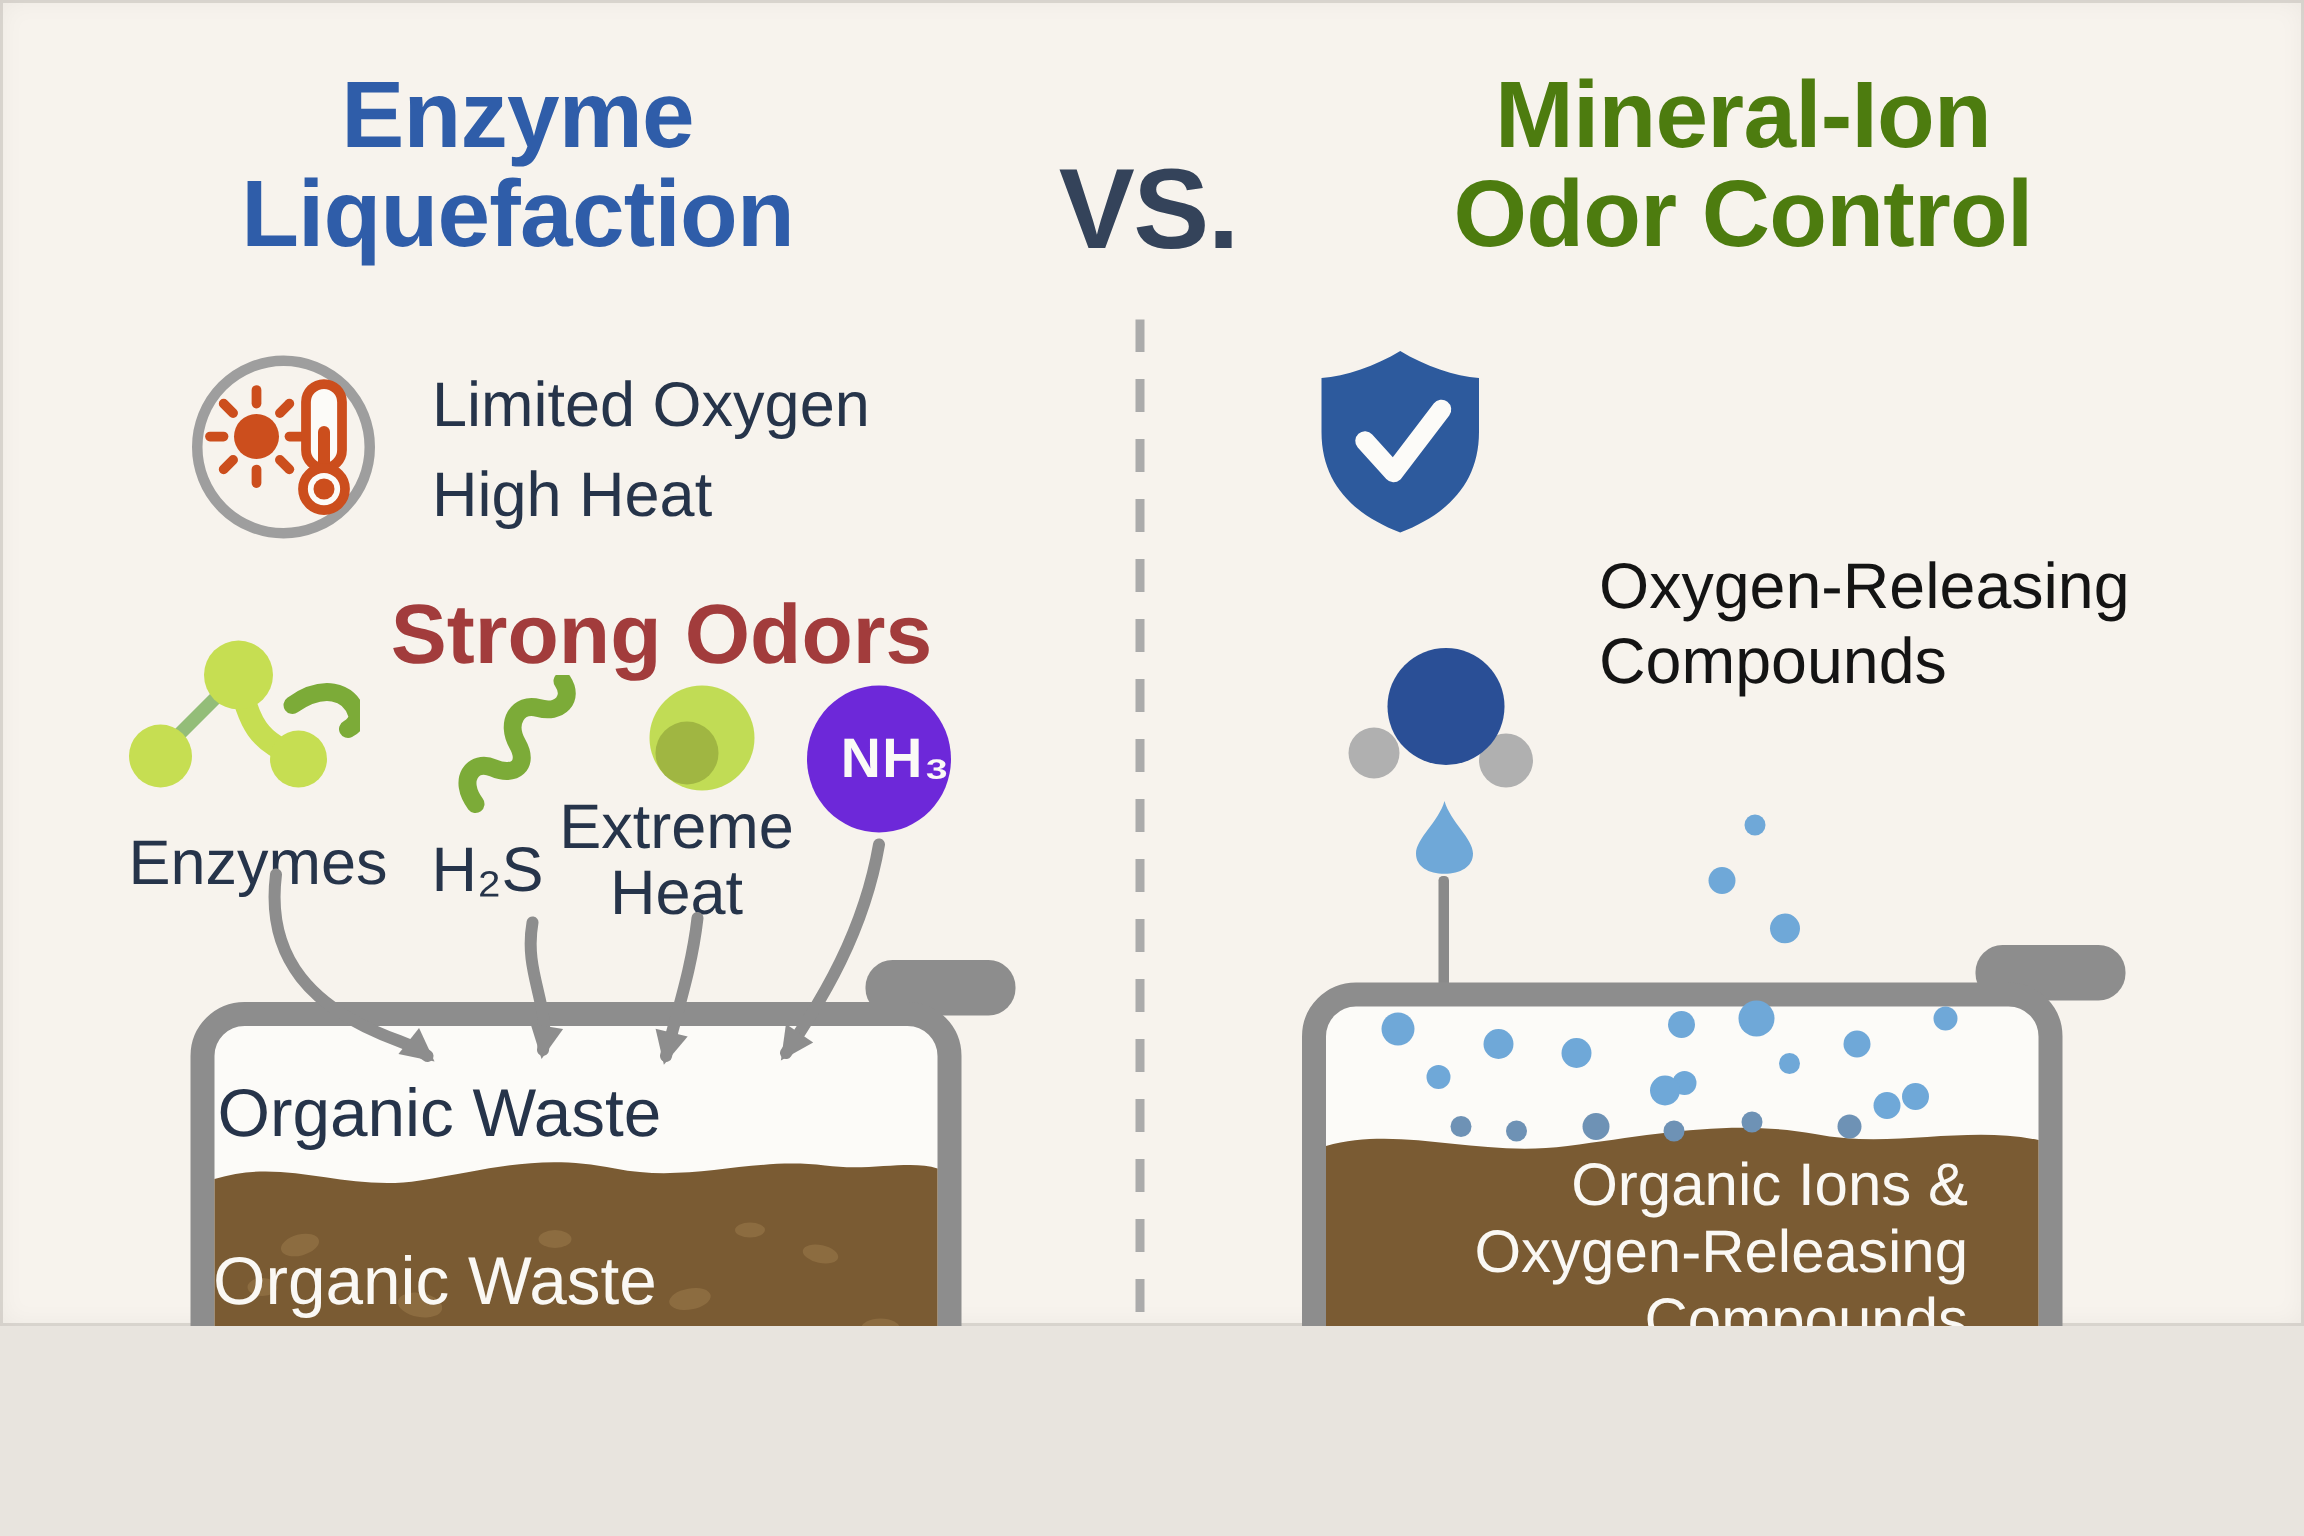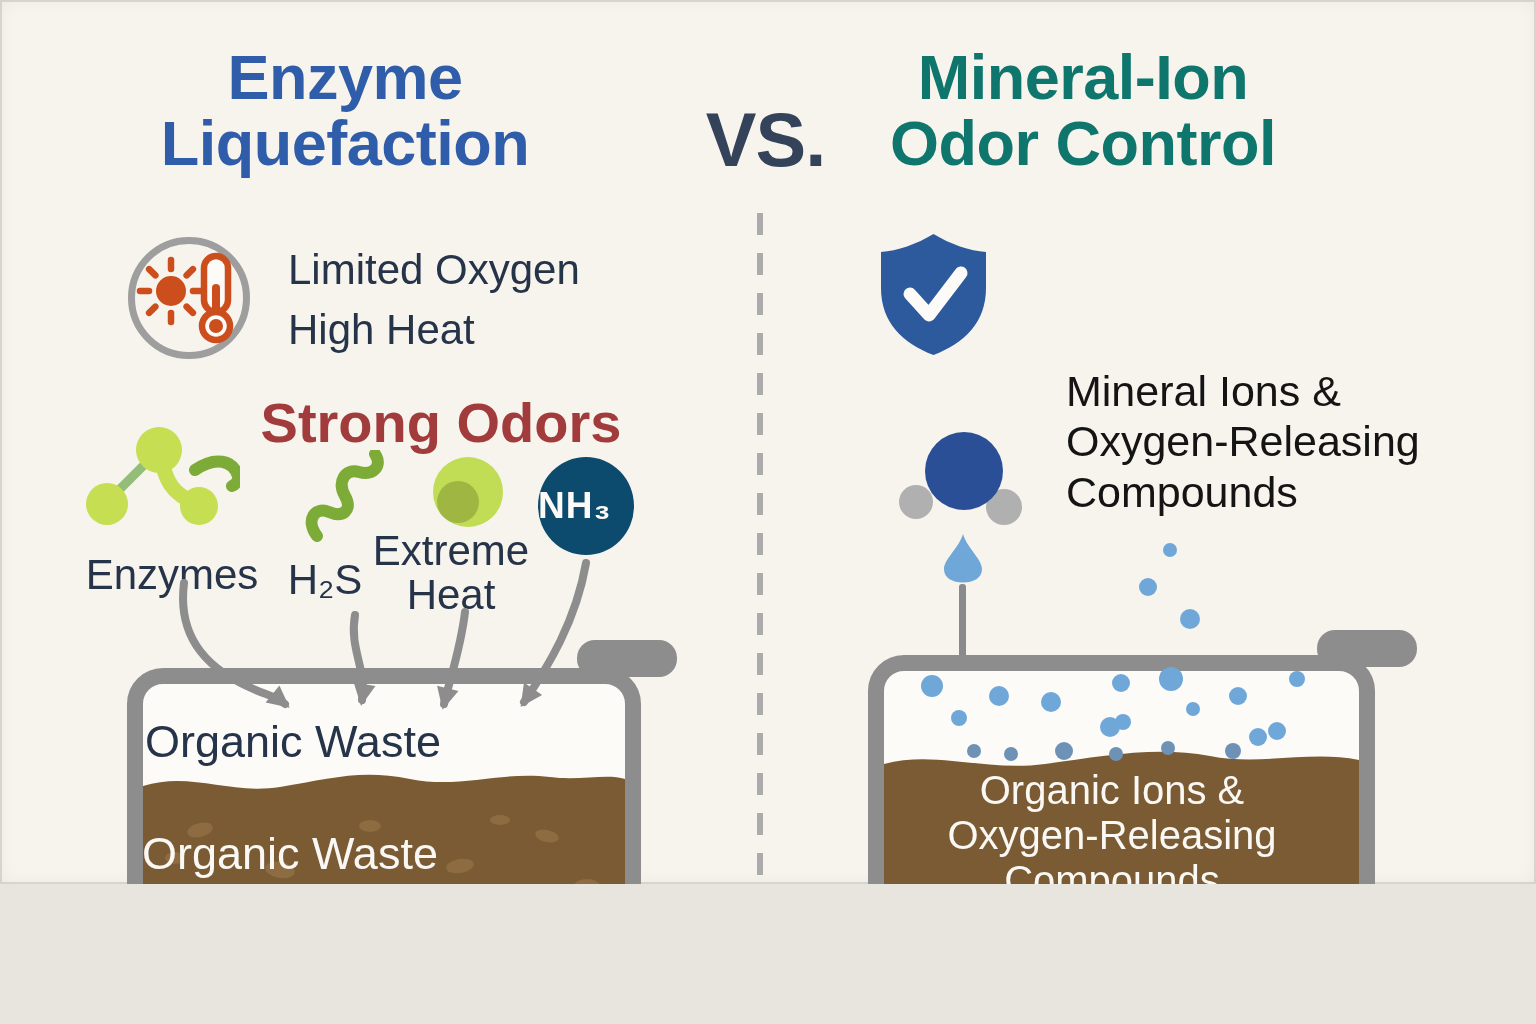--- a/index.html
+++ b/index.html
@@ -6,48 +6,48 @@
   #canvas{
     position:relative;width:1536px;height:884px;overflow:hidden;
     background:#f7f3ed;
     font-family:"Liberation Sans", sans-serif;
     box-shadow:inset 0 0 0 2px rgba(185,180,172,.45), inset 0 0 18px rgba(0,0,0,.05);
   }
   .abs{position:absolute;}
   
   .title{margin:0;font-weight:bold;text-align:center;line-height:1.05;font-size:63px;letter-spacing:-0.5px;}
   .left-title{left:85px;top:44px;width:520px;color:#2f5da9;}
-  .right-title{left:827px;top:44px;width:512px;color:#0f766e;}
+  .right-title{left:906px;top:44px;width:512px;color:#4d7c0f;}
   .title span{display:block;}
   .vs{left:688px;top:96px;width:155px;text-align:center;font-size:76px;font-weight:bold;color:#34435a;letter-spacing:-1px;}
   
   .heat-icon{left:128px;top:237px;width:108px;height:108px;border:7px solid #9e9e9e;border-radius:50%;}
   .cond{left:288px;width:420px;font-size:42px;color:#26344a;}
   .cond1{top:246px;}
   .cond2{top:306px;}
   .strong-odors{left:241px;top:390px;width:400px;text-align:center;font-size:56px;font-weight:bold;color:#a23c3c;}
   .enzyme-mol{left:85px;top:426px;}
   .h2s-icon{left:303px;top:450px;}
   .skunky-blob{left:433px;top:457px;width:70px;height:70px;border-radius:50%;background:#c1dc55;}
   .skunky-inner{position:absolute;left:4px;top:24px;width:42px;height:42px;border-radius:50%;background:#9aaf40;opacity:.85;}
-  .nh3{left:538px;top:457px;width:96px;height:98px;border-radius:50%;background:#0c4a6e;display:flex;align-items:center;justify-content:flex-start;}
+  .nh3{left:538px;top:457px;width:96px;height:98px;border-radius:50%;background:#6d28d9;display:flex;align-items:center;justify-content:flex-end;}
   .nh3 span{color:#fbfaf6;font-size:37px;font-weight:bold;letter-spacing:1px;}
   .odor-label{color:#26344a;font-size:42px;text-align:center;}
   .enzymes-label{left:72px;top:527px;width:200px;margin-top:24px;}
   .h2s-label{left:275px;top:556px;width:100px;}
   .skunky-label{left:351px;top:529px;width:200px;line-height:1.05;}
   .skunky-label span{display:block;}
   
   .left-tank{left:115px;top:618px;}
   .right-tank{left:855px;top:612px;}
   .arrows{left:120px;top:555px;}
   .tank-label{width:480px;text-align:left;font-size:45px;}
   .tl-navy{left:145px;top:716px;color:#26344a;}
   .tl-white{left:142px;top:828px;color:#faf8f4;}
-  .rt-text{left:912px;top:768px;width:400px;text-align:center;font-size:40px;line-height:1.12;color:#faf8f4;}
+  .rt-text{left:912px;top:768px;width:400px;text-align:right;font-size:40px;line-height:1.12;color:#faf8f4;}
   .rt-text div{display:block;}
   
   .shield{left:877px;top:231px;}
   .stable{left:1008px;top:270px;width:470px;font-size:42px;color:#26344a;}
   .molecule{left:890px;top:428px;}
   .compounds{left:1066px;top:366px;width:420px;font-size:43px;font-weight:500;line-height:1.17;color:#141414;}
   .droplet{left:944px;top:532px;}
   .tube{left:959px;top:584px;width:7px;height:118px;background:#8a8a8a;border-radius:3px;}
   .fall-dots{left:1128px;top:533px;}
   
@@ -166,21 +166,20 @@
     <path d="M33,63 L52,84 L84,42" stroke="#fcfbf8" stroke-width="13" stroke-linecap="round" stroke-linejoin="round" fill="none"></path>
   </svg>
 
   <svg class="abs molecule" width="134" height="98" viewBox="0 0 134 98">
     <circle cx="26" cy="74" r="17" fill="#b0b0b0"></circle>
     <circle cx="114" cy="79" r="18" fill="#b0b0b0"></circle>
     <circle cx="74" cy="43" r="39" fill="#2a4f96"></circle>
   </svg>
 
   <div class="abs compounds">
-    <div>Mineral Ions &amp;</div>
     <div>Oxygen-Releasing</div>
     <div>Compounds</div>
   </div>
 
   <svg class="abs droplet" width="38" height="52" viewBox="0 0 38 52">
     <path d="M19,2 C23,16 38,27 38,37 C38,46 29.5,50.5 19,50.5 C8.5,50.5 0,46 0,37 C0,27 15,16 19,2 Z" fill="#6fa8d8"></path>
   </svg>
   <div class="abs tube"></div>
 
   <svg class="abs fall-dots" width="90" height="96" viewBox="0 0 90 96">

